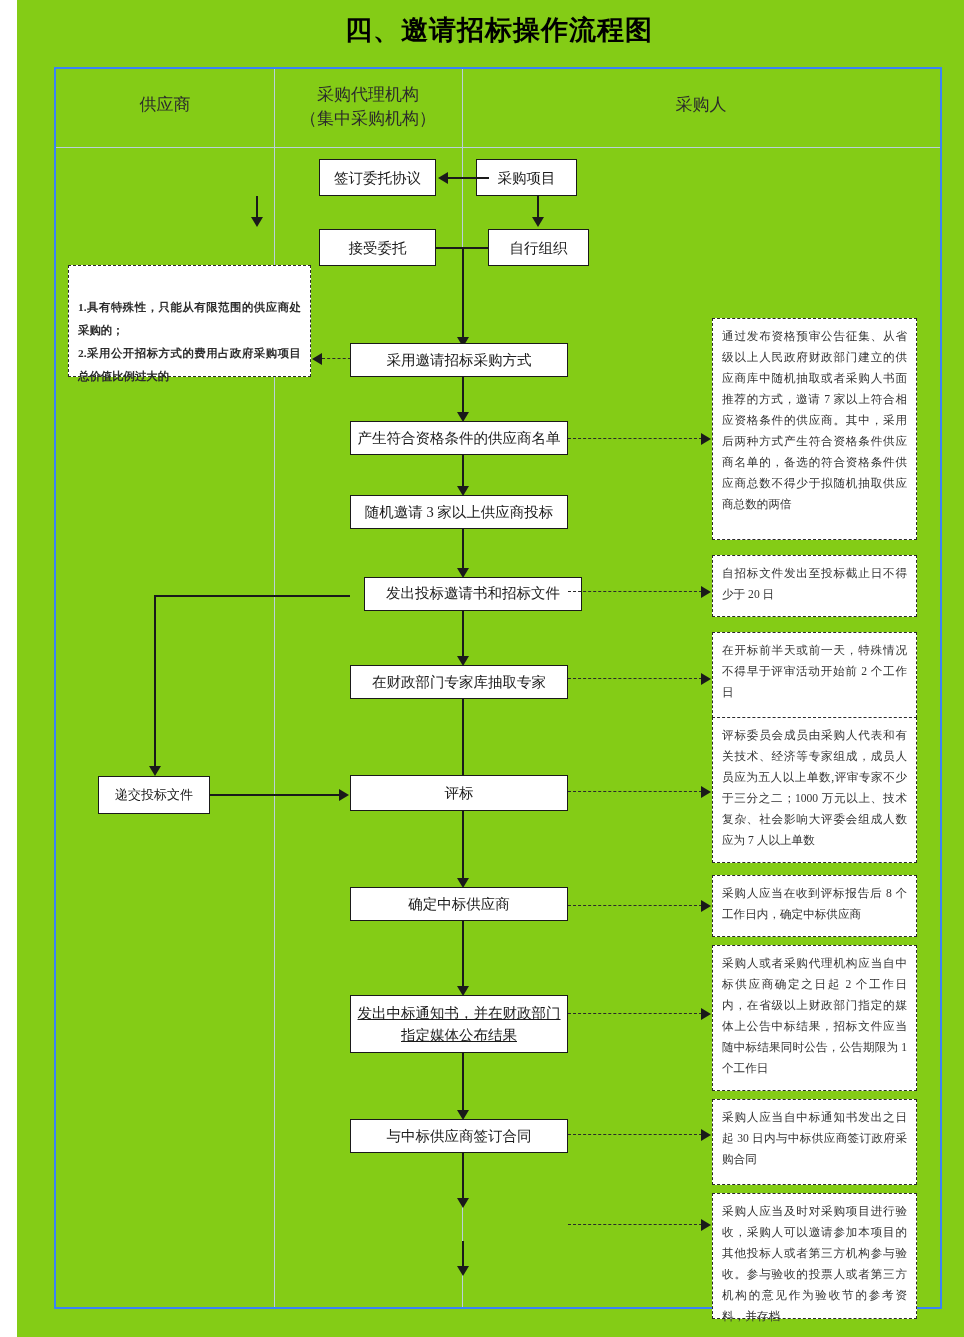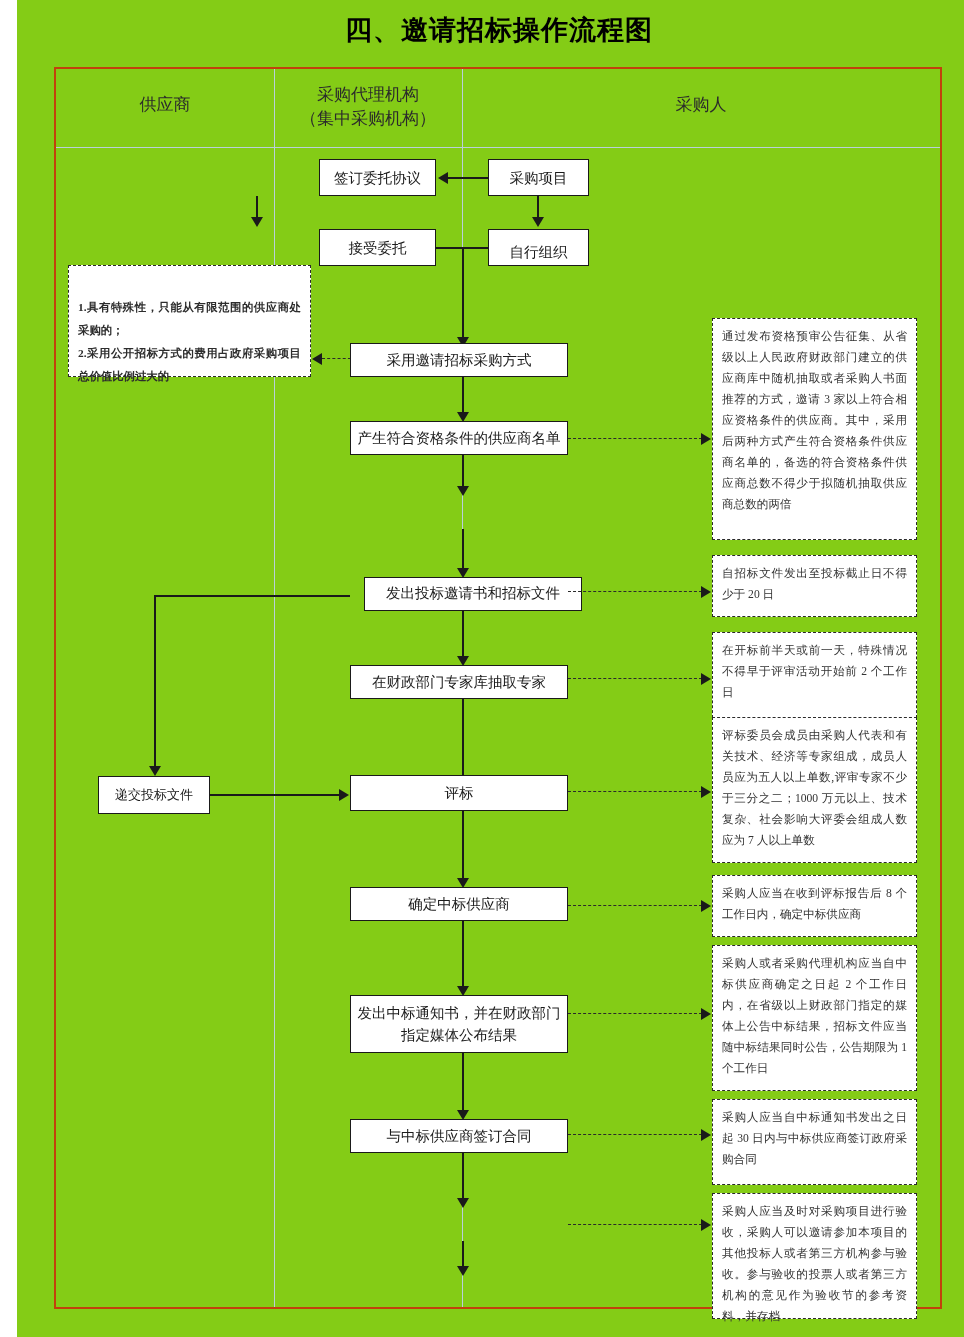--- a/index.html
+++ b/index.html
@@ -29,21 +29,21 @@
     font-weight: bold;
     letter-spacing: 1px;
     font-family: "Liberation Serif", "DejaVu Serif", serif;
   }
   #frame {
     position: absolute;
     left: 37px;
     top: 67px;
     width: 888px;
     height: 1242px;
-    border: 2px solid #c2410c;
+    border: 2px solid #3b82f6;
     box-sizing: border-box;
   }
   .col-divider {
     position: absolute;
     top: 0;
     width: 1px;
     background: #b9d0da;
   }
   .header-rule {
     position: absolute;
@@ -153,32 +153,32 @@
     </div>
     <div class="col-head" style="left:218px; top:14px; width:188px;">
       <div>采购代理机构</div>
       <div>（集中采购机构）</div>
     </div>
 
     <div class="box" style="left:263px; top:90px; width:117px; height:37px;">
       <span>签订委托协议</span>
     </div>
 
-    <div class="box" style="left:432px; top:90px; width:101px; height:37px;">
+    <div class="box" style="left:420px; top:90px; width:101px; height:37px;">
       <span>采购项目</span>
     </div>
 
     <div class="hline" style="left:392px; top:108px; width:41px;"></div>
     <div class="arrow-left" style="left:382px; top:103px;"></div>
 
     <div class="box" style="left:263px; top:160px; width:117px; height:37px;">
       <span>接受委托</span>
     </div>
 
-    <div class="box" style="left:432px; top:160px; width:101px; height:37px;align-items:flex-end;">
+    <div class="box" style="left:432px; top:160px; width:101px; height:37px;">
       <span>自行组织</span>
     </div>
 
     <div class="vline" style="left:200px; top:127px; height:22px;"></div>
     <div class="arrow-down" style="left:195px; top:148px;"></div>
 
     <div class="vline" style="left:481px; top:127px; height:22px;"></div>
     <div class="arrow-down" style="left:476px; top:148px;"></div>
 
     <div class="hline" style="left:380px; top:178px; width:52px;"></div>
@@ -198,20 +198,23 @@
     </div>
     <div class="vline" style="left:406px; top:308px; height:38px;"></div>
     <div class="arrow-down" style="left:401px; top:343px;"></div>
 
     <div class="box" style="left:294px; top:352px; width:218px; height:34px;">
       <span>产生符合资格条件的供应商名单</span>
     </div>
     <div class="vline" style="left:406px; top:386px; height:34px;"></div>
     <div class="arrow-down" style="left:401px; top:417px;"></div>
 
+    <div class="box" style="left:294px; top:426px; width:218px; height:34px;">
+      <span>随机邀请 3 家以上供应商投标</span>
+    </div>
     <div class="vline" style="left:406px; top:460px; height:42px;"></div>
     <div class="arrow-down" style="left:401px; top:499px;"></div>
 
     <div class="box" style="left:308px; top:508px; width:218px; height:34px;font-family:Liberation Mono, monospace;">
       <span>发出投标邀请书和招标文件</span>
     </div>
     <div class="vline" style="left:406px; top:542px; height:48px;"></div>
     <div class="arrow-down" style="left:401px; top:587px;"></div>
 
     <div class="hline" style="left:98px; top:526px; width:196px;"></div>
@@ -235,38 +238,38 @@
     </div>
     <div class="vline" style="left:406px; top:742px; height:70px;"></div>
     <div class="arrow-down" style="left:401px; top:809px;"></div>
 
     <div class="box" style="left:294px; top:818px; width:218px; height:34px;">
       <span>确定中标供应商</span>
     </div>
     <div class="vline" style="left:406px; top:852px; height:68px;"></div>
     <div class="arrow-down" style="left:401px; top:917px;"></div>
 
-    <div class="box" style="left:294px; top:926px; width:218px; height:58px;">
+    <div class="box" style="left:294px; top:926px; width:218px; height:58px;text-decoration:underline;">
       <span>发出中标通知书，并在财政部门指定媒体公布结果</span>
     </div>
     <div class="vline" style="left:406px; top:984px; height:60px;"></div>
     <div class="arrow-down" style="left:401px; top:1041px;"></div>
 
     <div class="box" style="left:294px; top:1050px; width:218px; height:34px;">
       <span>与中标供应商签订合同</span>
     </div>
     <div class="vline" style="left:406px; top:1084px; height:48px;"></div>
     <div class="arrow-down" style="left:401px; top:1129px;"></div>
 
     <div class="vline" style="left:406px; top:1172px; height:28px;"></div>
     <div class="arrow-down" style="left:401px; top:1197px;"></div>
 
 
     <div class="note" style="left:656px; top:249px; width:205px; height:222px;">
-      <span>通过发布资格预审公告征集、从省级以上人民政府财政部门建立的供应商库中随机抽取或者采购人书面推荐的方式，邀请 3 家以上符合相应资格条件的供应商。其中，采用后两种方式产生符合资格条件供应商名单的，备选的符合资格条件供应商总数不得少于拟随机抽取供应商总数的两倍</span>
+      <span>通过发布资格预审公告征集、从省级以上人民政府财政部门建立的供应商库中随机抽取或者采购人书面推荐的方式，邀请 7 家以上符合相应资格条件的供应商。其中，采用后两种方式产生符合资格条件供应商名单的，备选的符合资格条件供应商总数不得少于拟随机抽取供应商总数的两倍</span>
     </div>
     <div class="dash-h" style="left:512px; top:369px; width:134px;"></div>
     <div class="arrow-right" style="left:645px; top:364px;"></div>
 
     <div class="note" style="left:656px; top:486px; width:205px; height:62px;">
       <span>自招标文件发出至投标截止日不得少于 20 日</span>
     </div>
     <div class="dash-h" style="left:512px; top:522px; width:134px;"></div>
     <div class="arrow-right" style="left:645px; top:517px;"></div>
 

